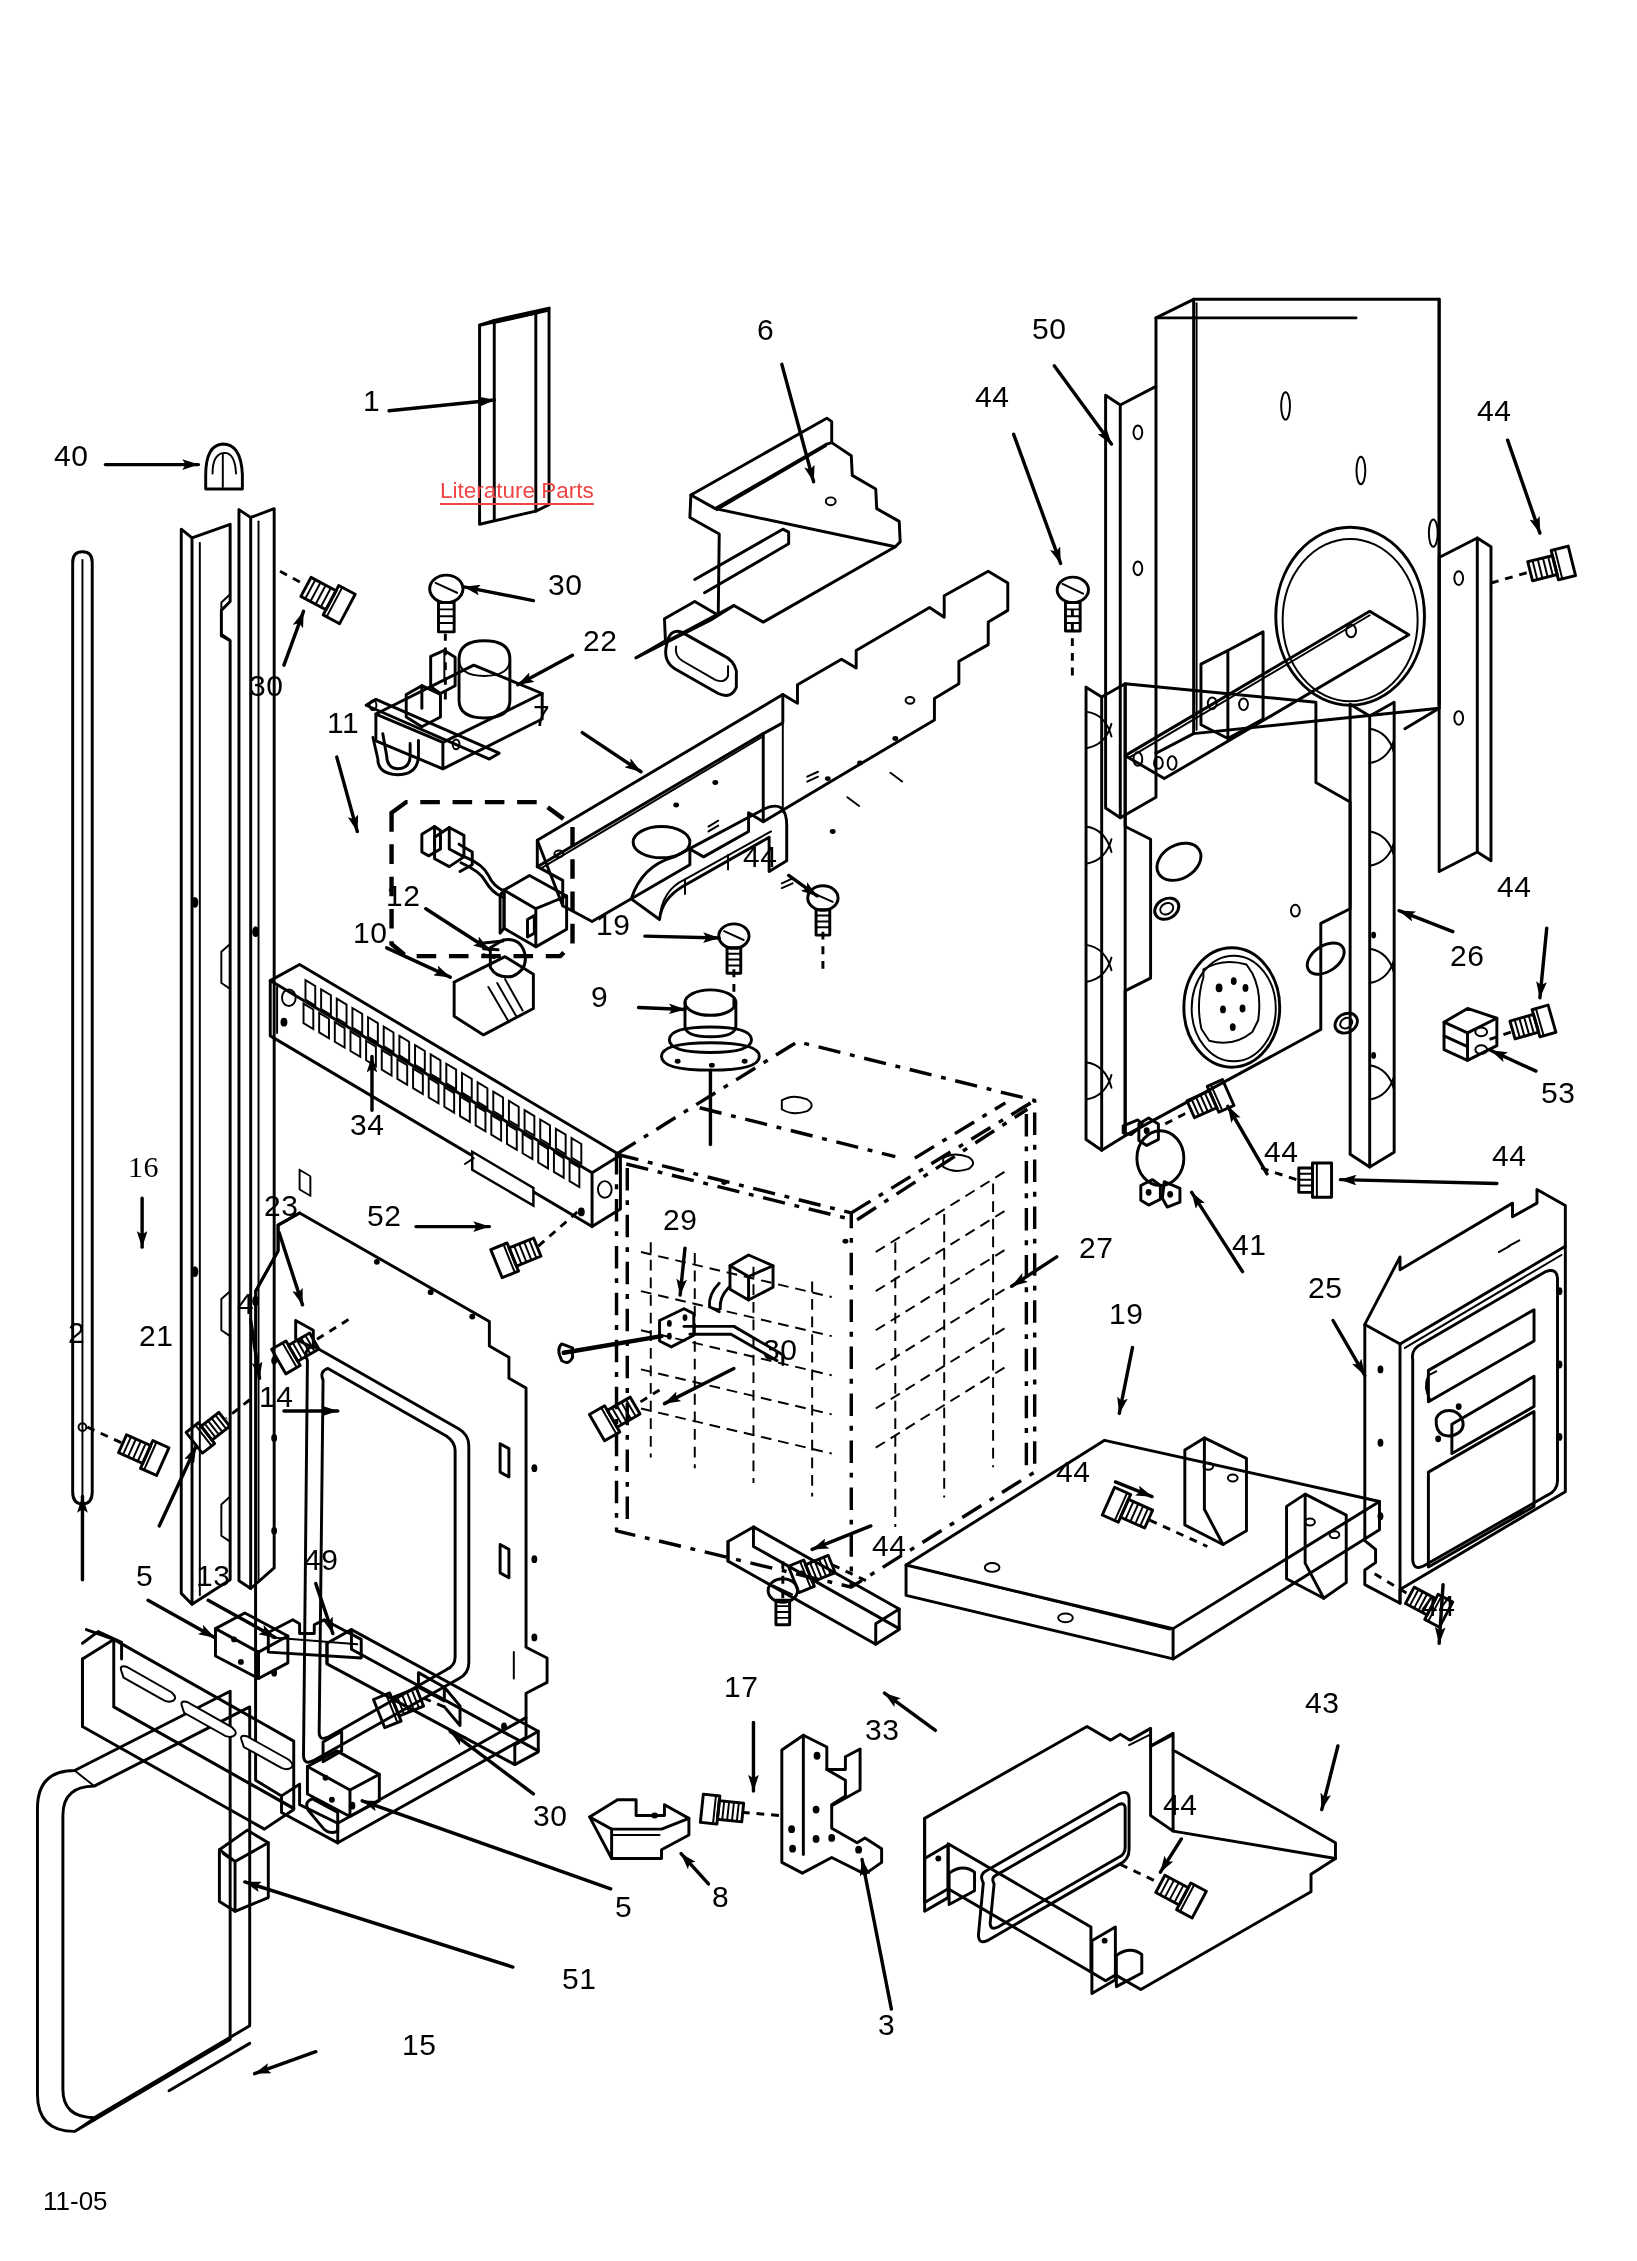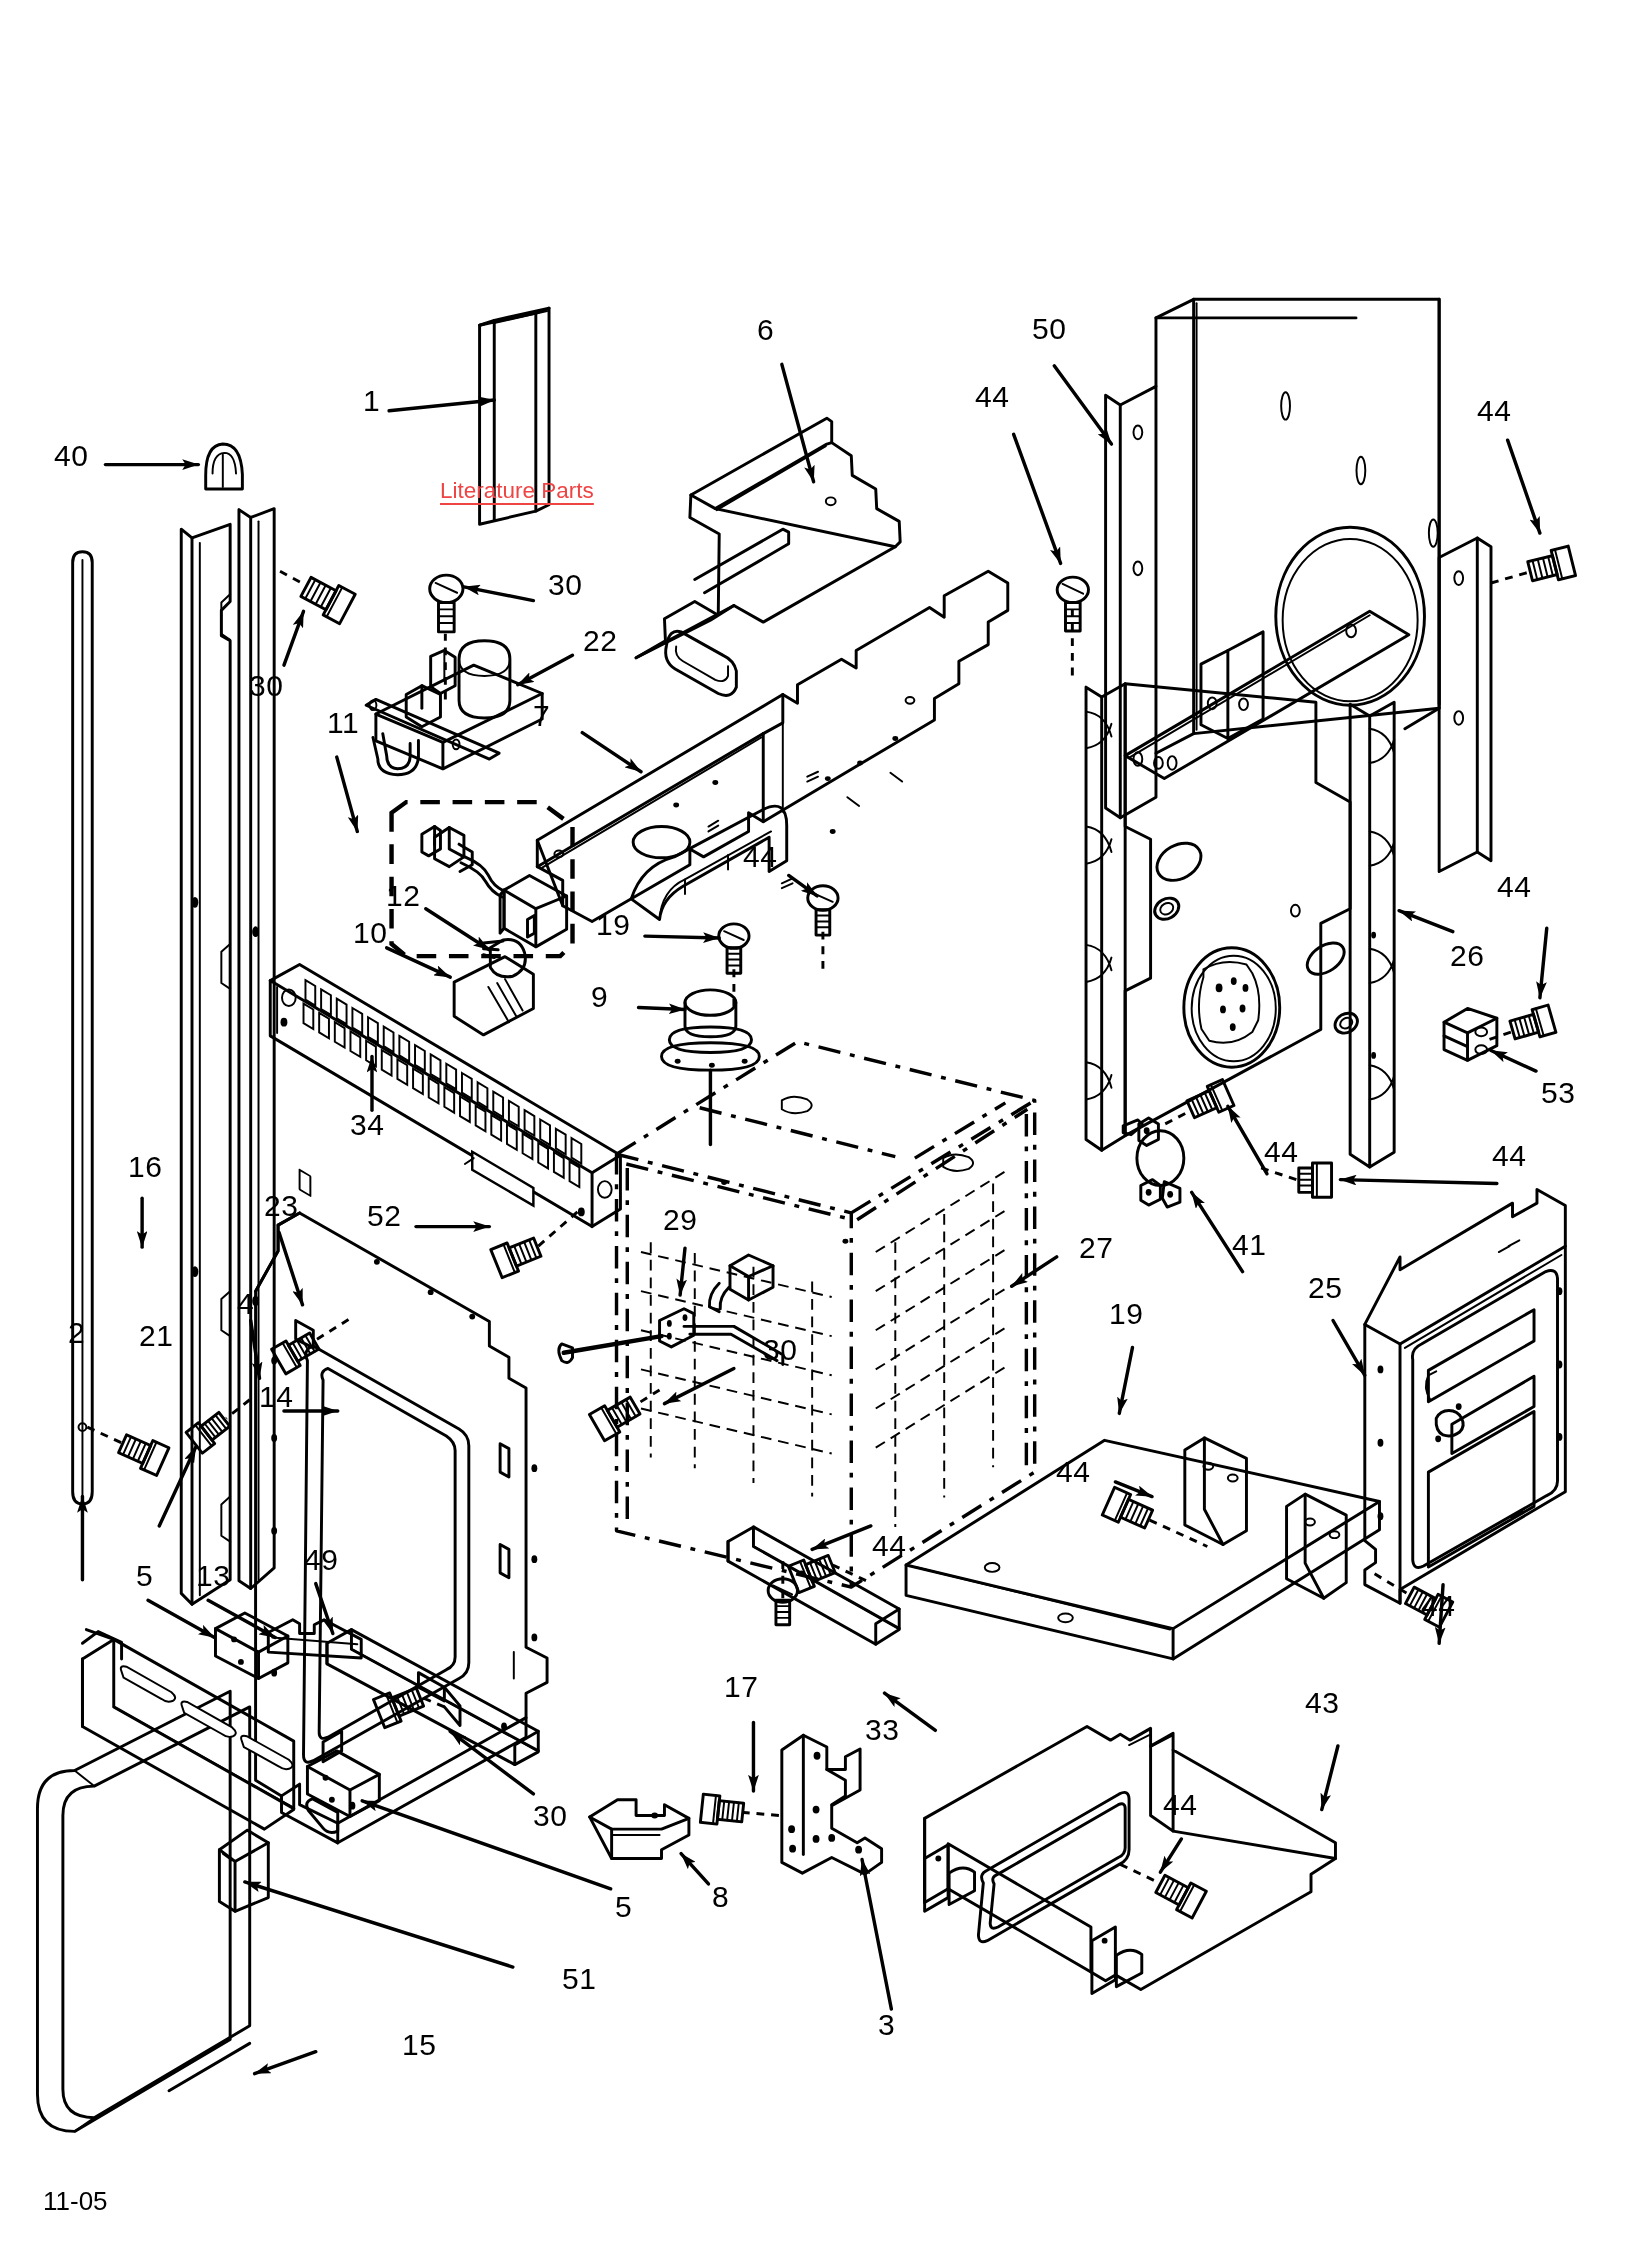--- a/index.html
+++ b/index.html
@@ -916,21 +916,21 @@
   <div class="callout" style="left:353px;top:918px;">10</div>
   <div class="callout" style="left:596px;top:910px;">19</div>
   <div class="callout" style="left:591px;top:982px;">9</div>
   <div class="callout" style="left:1497px;top:872px;">44</div>
   <div class="callout" style="left:1450px;top:941px;">26</div>
   <div class="callout" style="left:1541px;top:1078px;">53</div>
   <div class="callout" style="left:350px;top:1110px;">34</div>
   <div class="callout" style="left:1264px;top:1137px;">44</div>
   <div class="callout" style="left:1492px;top:1141px;">44</div>
   <div class="callout" style="left:1232px;top:1230px;">41</div>
-  <div class="callout" style="left:128px;top:1152px;">16</div>
+  <div class="callout" style="left:128px;top:1152px;font-family:Liberation Serif, serif;">16</div>
   <div class="callout" style="left:264px;top:1191px;">23</div>
   <div class="callout" style="left:367px;top:1201px;">52</div>
   <div class="callout" style="left:663px;top:1205px;">29</div>
   <div class="callout" style="left:1079px;top:1233px;">27</div>
   <div class="callout" style="left:1308px;top:1273px;">25</div>
   <div class="callout" style="left:68px;top:1318px;">2</div>
   <div class="callout" style="left:139px;top:1321px;">21</div>
   <div class="callout" style="left:237px;top:1289px;">4</div>
   <div class="callout" style="left:1109px;top:1299px;text-align:right;">19</div>
   <div class="callout" style="left:225px;top:1382px;margin-left:34px;">14</div>

